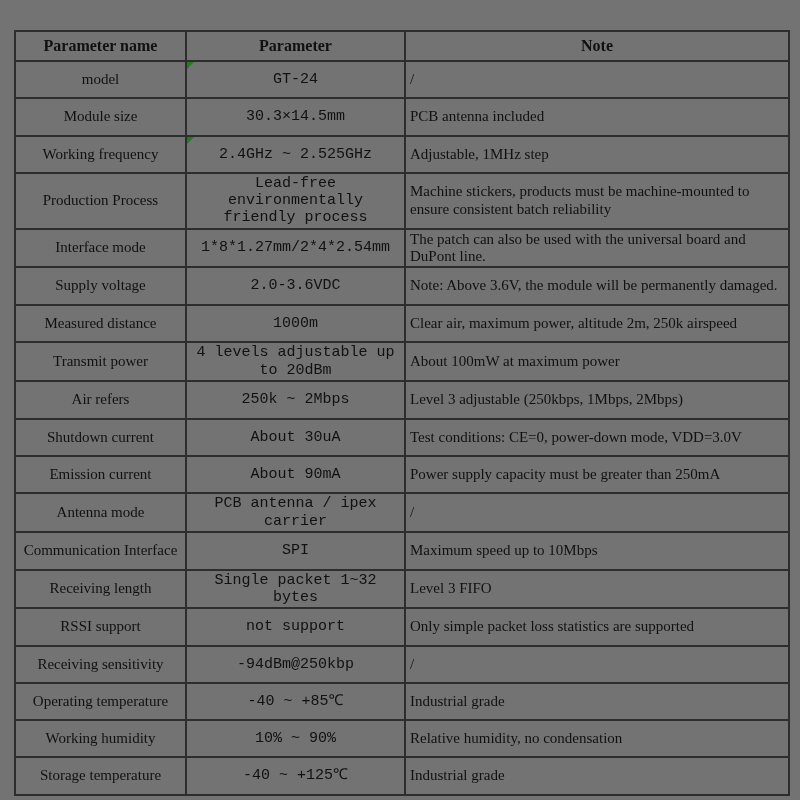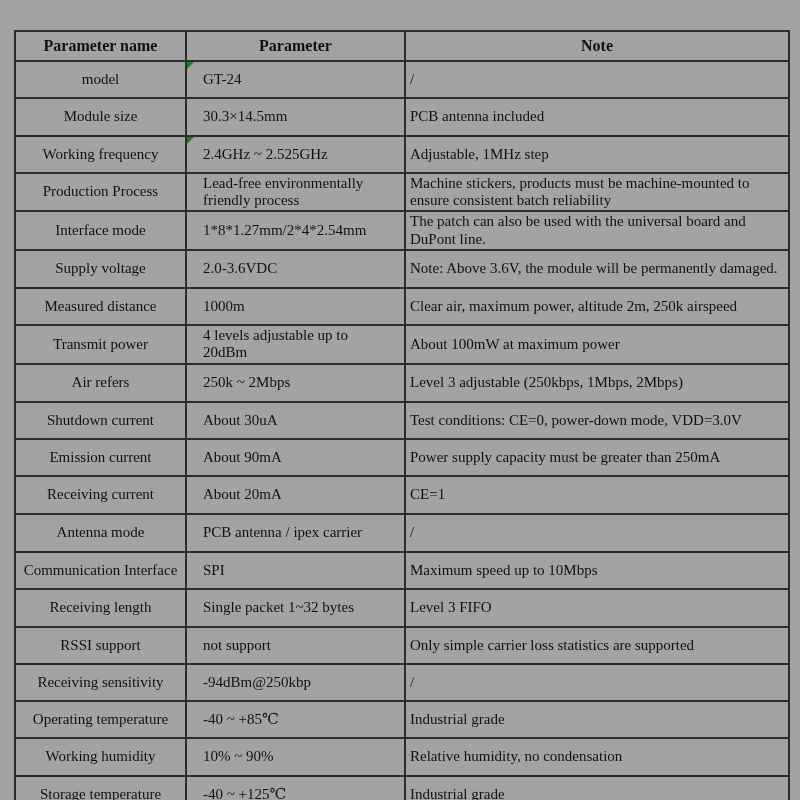--- a/index.html
+++ b/index.html
@@ -1,21 +1,21 @@
 <!DOCTYPE html>
 <html><head>
 <meta charset="utf-8">
 <style>
   * { margin: 0; padding: 0; box-sizing: border-box; }
   html, body { background: #ffffff; }
   .page {
     position: relative;
     width: 800px;
     height: 800px;
-    background: #a3a3a3;
+    background: #737373;
     font-family: "Liberation Serif", "DejaVu Serif", serif;
     color: #111111;
   }
   table.spec {
     position: absolute;
     left: 14px;
     top: 30px;
     width: 774px;
     border-collapse: collapse;
     table-layout: fixed;
@@ -26,21 +26,21 @@
     overflow: hidden;
   }
   thead tr { height: 30px; }
   th {
     font-weight: bold;
     font-size: 16px;
     text-align: center;
   }
   td { font-size: 15px; line-height: 1.15; }
   td.c1 { text-align: center; padding: 9px 2px; }
-  td.c2 { padding: 1px 16px; position: relative; }
+  td.c2 { text-align: center; padding: 1px 2px; position: relative; font-family: Liberation Mono, monospace; }
   td.c3 { text-align: left; padding: 1px 2px 1px 4px; }
   .marker {
     position: absolute;
     left: 0;
     top: 0;
     width: 0;
     height: 0;
     border-top: 7px solid #1e7e1e;
     border-right: 7px solid transparent;
   }
@@ -148,25 +148,20 @@
     <td class="c2"><span class="val">About 30uA</span></td>
     <td class="c3">Test conditions: CE=0, power-down mode, VDD=3.0V</td>
   </tr>
 
   <tr>
     <td class="c1">Emission current</td>
     <td class="c2"><span class="val">About 90mA</span></td>
     <td class="c3">Power supply capacity must be greater than 250mA</td>
   </tr>
 
-  <tr>
-    <td class="c1">Receiving current</td>
-    <td class="c2"><span class="val">About 20mA</span></td>
-    <td class="c3">CE=1</td>
-  </tr>
 
   <tr>
     <td class="c1">Antenna mode</td>
     <td class="c2"><span class="val">PCB antenna / ipex carrier</span></td>
     <td class="c3">/</td>
   </tr>
 
   <tr>
     <td class="c1">Communication Interface</td>
     <td class="c2"><span class="val">SPI</span></td>
@@ -176,21 +171,21 @@
 
   <tr>
     <td class="c1">Receiving length</td>
     <td class="c2"><span class="val">Single packet 1~32 bytes</span></td>
     <td class="c3">Level 3 FIFO</td>
   </tr>
 
   <tr>
     <td class="c1">RSSI support</td>
     <td class="c2"><span class="val">not support</span></td>
-    <td class="c3">Only simple carrier loss statistics are supported</td>
+    <td class="c3">Only simple packet loss statistics are supported</td>
   </tr>
 
   <tr>
     <td class="c1">Receiving sensitivity</td>
     <td class="c2"><span class="val">-94dBm@250kbp</span></td>
     <td class="c3">/</td>
   </tr>
 
   <tr>
     <td class="c1">Operating temperature</td>

